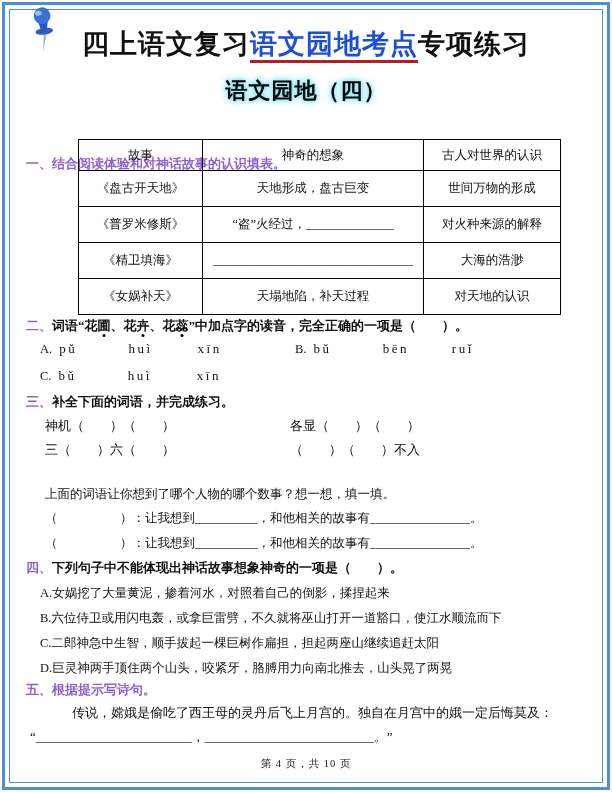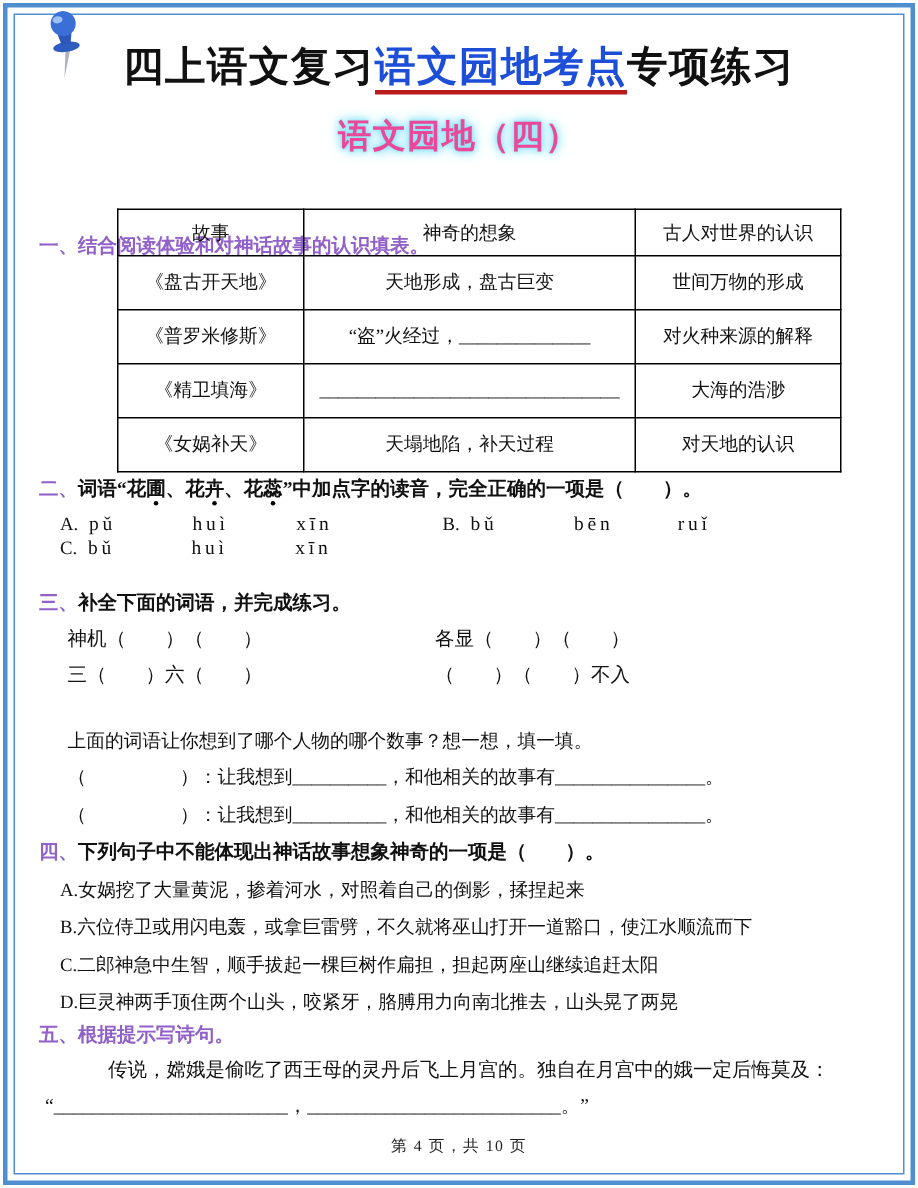--- a/index.html
+++ b/index.html
@@ -12,35 +12,35 @@
   .frame-inner{position:absolute;inset:9px;border:1px solid #4f8fd0;pointer-events:none;}
 
   .pushpin{position:absolute;left:26px;top:7px;width:32px;height:46px;}
 
   .title{position:absolute;top:26px;left:0;width:100%;text-align:center;
     font-size:27px;font-weight:bold;letter-spacing:1px;margin:0;}
   .title .hl{color:#1d4ed8;border-bottom:3px solid #b91c1c;padding-bottom:1px;}
 
   .subtitle{position:absolute;top:76px;left:0;width:100%;text-align:center;
     font-size:22px;font-weight:bold;letter-spacing:1px;}
-  .subtitle .glow{color:#ec4899;
+  .subtitle .glow{color:#000000;
     text-shadow:0 0 2px #8ee3f5,0 0 4px #8ee3f5,0 0 7px #8ee3f5,0 0 10px #a8ecf8;}
 
   .sec-head{position:absolute;left:26px;font-size:13px;font-weight:bold;white-space:nowrap;}
   .purple{color:#9161c9;}
 
   table.myth{position:absolute;left:78px;top:139px;border-collapse:collapse;table-layout:fixed;}
   table.myth td{border:1.5px solid #000;text-align:center;font-size:12.5px;
     padding:0 3px;overflow:hidden;white-space:nowrap;}
   table.myth tr.hdr td{height:30px;}
   table.myth tr.row td{height:35px;}
   .c1{width:117px;margin-left:25px;} .c2{width:214px;} .c3{width:130px;}
 
   .sec2-opts{position:absolute;left:40px;top:341px;width:530px;
-    display:grid;grid-template-columns:255px 1fr;font-size:12.5px;}
+    display:grid;grid-template-columns:255px 1fr;row-gap:11px;font-size:12.5px;}
   .opt .lbl{display:inline-block;margin-right:4px;}
   .opt .py{display:inline-block;width:66px;letter-spacing:2.5px;font-size:13px;}
 
   .dotted{position:relative;}
   .dotted::after{content:"";position:absolute;left:50%;bottom:-4px;
     width:3px;height:3px;border-radius:50%;background:#000;transform:translateX(-50%);}
 
   .idioms{position:absolute;left:45px;top:414px;font-size:13px;}
   .idiom-row{display:flex;height:24px;line-height:24px;}
   .idiom-left{width:245px;}

